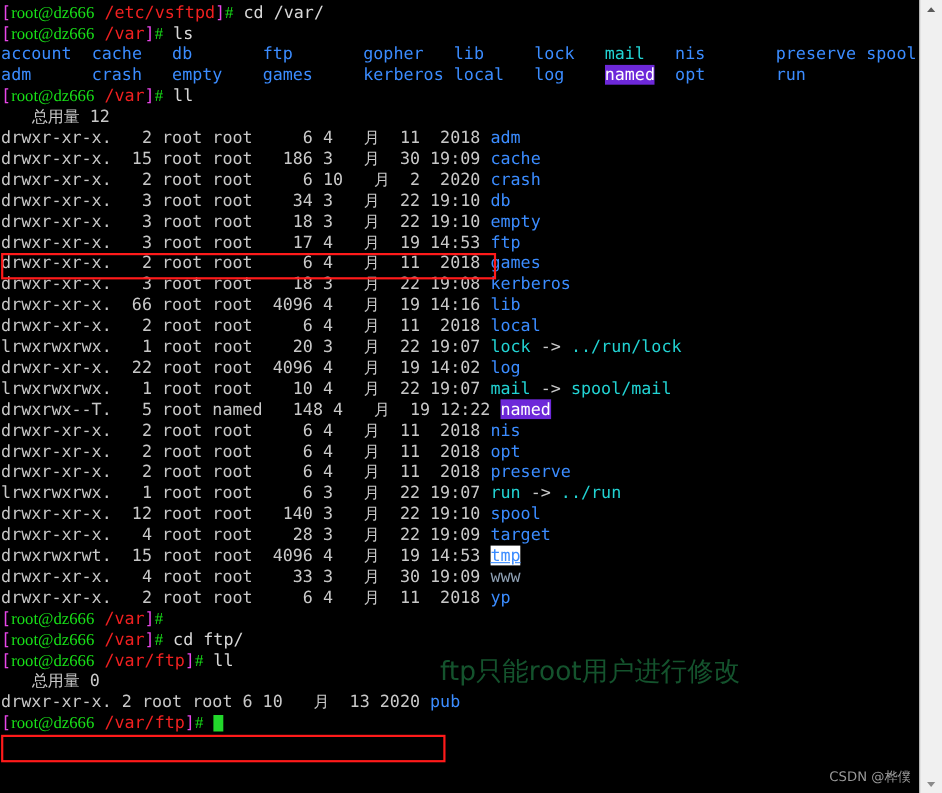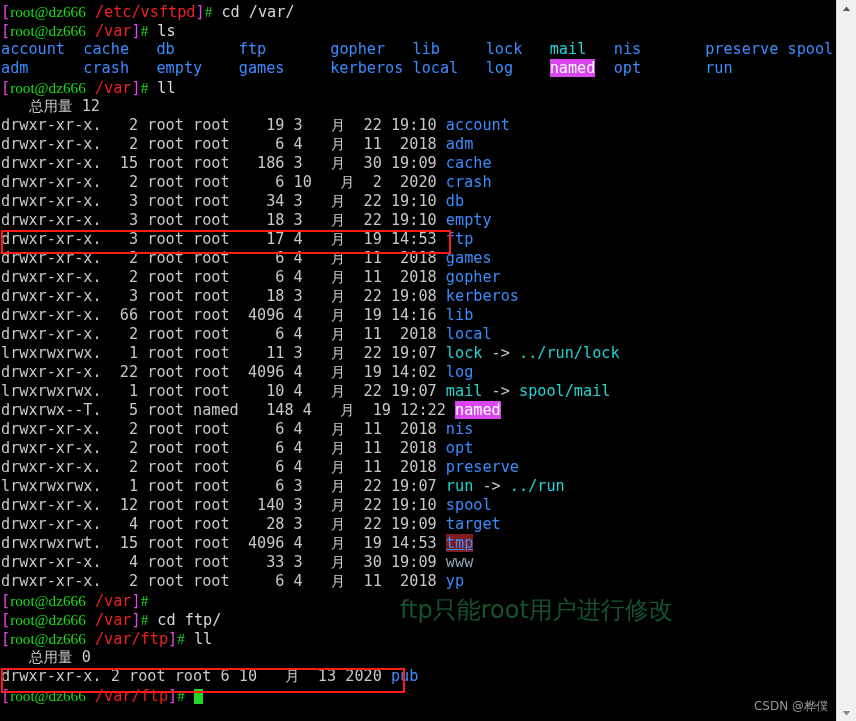--- a/index.html
+++ b/index.html
@@ -53,22 +53,22 @@
   
   .c-magenta { color: #e846e8; }
   .c-green   { color: #18e018; font-family: Liberation Serif, serif; }
   .c-red     { color: #f02020; }
   .c-white   { color: #d8d8d8; }
   .c-blue    { color: #3b8cff; }
   .c-cyan    { color: #22d3d3; }
   .c-grey    { color: #8ea0b4; }
   .c-plain   { color: #c8c8c8; }
 
-  .bg-green  { background: #7f1d1d; color: #3b8cff; text-decoration: underline; }
-  .bg-blue   { background: #d946ef; color: #ffffff; }
+  .bg-green  { background: #ffffff; color: #3b8cff; text-decoration: underline; }
+  .bg-blue   { background: #6d28d9; color: #ffffff; }
 
   
   .cursor {
     display: inline-block;
     width: 9px;
     height: 15px;
     background: #22d72b;
     vertical-align: -3px;
   }
 
@@ -159,33 +159,31 @@
 <div id="root">
 
   <div id="terminal">
     <div class="term-lines" id="term-lines">
         <div class="line"><span class="c-magenta">[</span><span class="c-green">root@dz666</span><span class="c-plain"> </span><span class="c-red">/etc/vsftpd</span><span class="c-magenta">]</span><span class="c-green">#</span><span class="c-white"> cd /var/</span></div>
         <div class="line"><span class="c-magenta">[</span><span class="c-green">root@dz666</span><span class="c-plain"> </span><span class="c-red">/var</span><span class="c-magenta">]</span><span class="c-green">#</span><span class="c-white"> ls</span></div>
         <div class="line"><span class="c-blue">account</span><span class="c-plain">  </span><span class="c-blue">cache</span><span class="c-plain">   </span><span class="c-blue">db</span><span class="c-plain">       </span><span class="c-blue">ftp</span><span class="c-plain">       </span><span class="c-blue">gopher</span><span class="c-plain">   </span><span class="c-blue">lib</span><span class="c-plain">     </span><span class="c-blue">lock</span><span class="c-plain">   </span><span class="c-cyan">mail</span><span class="c-plain">   </span><span class="c-blue">nis</span><span class="c-plain">       </span><span class="c-blue">preserve</span><span class="c-plain"> </span><span class="c-blue">spool</span><span class="c-plain">  </span></div>
         <div class="line"><span class="c-blue">adm</span><span class="c-plain">      </span><span class="c-blue">crash</span><span class="c-plain">   </span><span class="c-blue">empty</span><span class="c-plain">    </span><span class="c-blue">games</span><span class="c-plain">     </span><span class="c-blue">kerberos</span><span class="c-plain"> </span><span class="c-blue">local</span><span class="c-plain">   </span><span class="c-blue">log</span><span class="c-plain">    </span><span class="bg-blue">named</span><span class="c-plain">  </span><span class="c-blue">opt</span><span class="c-plain">       </span><span class="c-blue">run</span><span class="c-plain">      </span><span class="c-plain">       </span><span class="c-plain"></span><span class="c-plain"></span></div>
         <div class="line"><span class="c-magenta">[</span><span class="c-green">root@dz666</span><span class="c-plain"> </span><span class="c-red">/var</span><span class="c-magenta">]</span><span class="c-green">#</span><span class="c-white"> ll</span></div>
         <div class="line"><span class="c-plain cjk">总用量</span><span class="c-plain"> 12</span></div>
-        <div class="line"><span class="c-plain">drwxr-xr-x.   2 root root    19 3</span><span class="c-plain cjk">月</span><span class="c-plain">  22 19:10 </span><span class="c-blue">account</span></div>
         <div class="line"><span class="c-plain">drwxr-xr-x.   2 root root     6 4</span><span class="c-plain cjk">月</span><span class="c-plain">  11  2018 </span><span class="c-blue">adm</span></div>
         <div class="line"><span class="c-plain">drwxr-xr-x.  15 root root   186 3</span><span class="c-plain cjk">月</span><span class="c-plain">  30 19:09 </span><span class="c-blue">cache</span></div>
         <div class="line"><span class="c-plain">drwxr-xr-x.   2 root root     6 10</span><span class="c-plain cjk">月</span><span class="c-plain">  2  2020 </span><span class="c-blue">crash</span></div>
         <div class="line"><span class="c-plain">drwxr-xr-x.   3 root root    34 3</span><span class="c-plain cjk">月</span><span class="c-plain">  22 19:10 </span><span class="c-blue">db</span></div>
         <div class="line"><span class="c-plain">drwxr-xr-x.   3 root root    18 3</span><span class="c-plain cjk">月</span><span class="c-plain">  22 19:10 </span><span class="c-blue">empty</span></div>
         <div class="line"><span class="c-plain">drwxr-xr-x.   3 root root    17 4</span><span class="c-plain cjk">月</span><span class="c-plain">  19 14:53 </span><span class="c-blue">ftp</span></div>
         <div class="line"><span class="c-plain">drwxr-xr-x.   2 root root     6 4</span><span class="c-plain cjk">月</span><span class="c-plain">  11  2018 </span><span class="c-blue">games</span></div>
-        <div class="line"><span class="c-plain">drwxr-xr-x.   2 root root     6 4</span><span class="c-plain cjk">月</span><span class="c-plain">  11  2018 </span><span class="c-blue">gopher</span></div>
         <div class="line"><span class="c-plain">drwxr-xr-x.   3 root root    18 3</span><span class="c-plain cjk">月</span><span class="c-plain">  22 19:08 </span><span class="c-blue">kerberos</span></div>
         <div class="line"><span class="c-plain">drwxr-xr-x.  66 root root  4096 4</span><span class="c-plain cjk">月</span><span class="c-plain">  19 14:16 </span><span class="c-blue">lib</span></div>
         <div class="line"><span class="c-plain">drwxr-xr-x.   2 root root     6 4</span><span class="c-plain cjk">月</span><span class="c-plain">  11  2018 </span><span class="c-blue">local</span></div>
-        <div class="line"><span class="c-plain">lrwxrwxrwx.   1 root root    11 3</span><span class="c-plain cjk">月</span><span class="c-plain">  22 19:07 </span><span class="c-cyan">lock</span><span class="c-plain"> -&gt; </span><span class="c-cyan">../run/lock</span></div>
+        <div class="line"><span class="c-plain">lrwxrwxrwx.   1 root root    20 3</span><span class="c-plain cjk">月</span><span class="c-plain">  22 19:07 </span><span class="c-cyan">lock</span><span class="c-plain"> -&gt; </span><span class="c-cyan">../run/lock</span></div>
         <div class="line"><span class="c-plain">drwxr-xr-x.  22 root root  4096 4</span><span class="c-plain cjk">月</span><span class="c-plain">  19 14:02 </span><span class="c-blue">log</span></div>
         <div class="line"><span class="c-plain">lrwxrwxrwx.   1 root root    10 4</span><span class="c-plain cjk">月</span><span class="c-plain">  22 19:07 </span><span class="c-cyan">mail</span><span class="c-plain"> -&gt; </span><span class="c-cyan">spool/mail</span></div>
         <div class="line"><span class="c-plain">drwxrwx--T.   5 root named   148 4</span><span class="c-plain cjk">月</span><span class="c-plain">  19 12:22 </span><span class="bg-blue">named</span></div>
         <div class="line"><span class="c-plain">drwxr-xr-x.   2 root root     6 4</span><span class="c-plain cjk">月</span><span class="c-plain">  11  2018 </span><span class="c-blue">nis</span></div>
         <div class="line"><span class="c-plain">drwxr-xr-x.   2 root root     6 4</span><span class="c-plain cjk">月</span><span class="c-plain">  11  2018 </span><span class="c-blue">opt</span></div>
         <div class="line"><span class="c-plain">drwxr-xr-x.   2 root root     6 4</span><span class="c-plain cjk">月</span><span class="c-plain">  11  2018 </span><span class="c-blue">preserve</span></div>
         <div class="line"><span class="c-plain">lrwxrwxrwx.   1 root root     6 3</span><span class="c-plain cjk">月</span><span class="c-plain">  22 19:07 </span><span class="c-cyan">run</span><span class="c-plain"> -&gt; </span><span class="c-cyan">../run</span></div>
         <div class="line"><span class="c-plain">drwxr-xr-x.  12 root root   140 3</span><span class="c-plain cjk">月</span><span class="c-plain">  22 19:10 </span><span class="c-blue">spool</span></div>
         <div class="line"><span class="c-plain">drwxr-xr-x.   4 root root    28 3</span><span class="c-plain cjk">月</span><span class="c-plain">  22 19:09 </span><span class="c-blue">target</span></div>
         <div class="line"><span class="c-plain">drwxrwxrwt.  15 root root  4096 4</span><span class="c-plain cjk">月</span><span class="c-plain">  19 14:53 </span><span class="bg-green">tmp</span></div>

